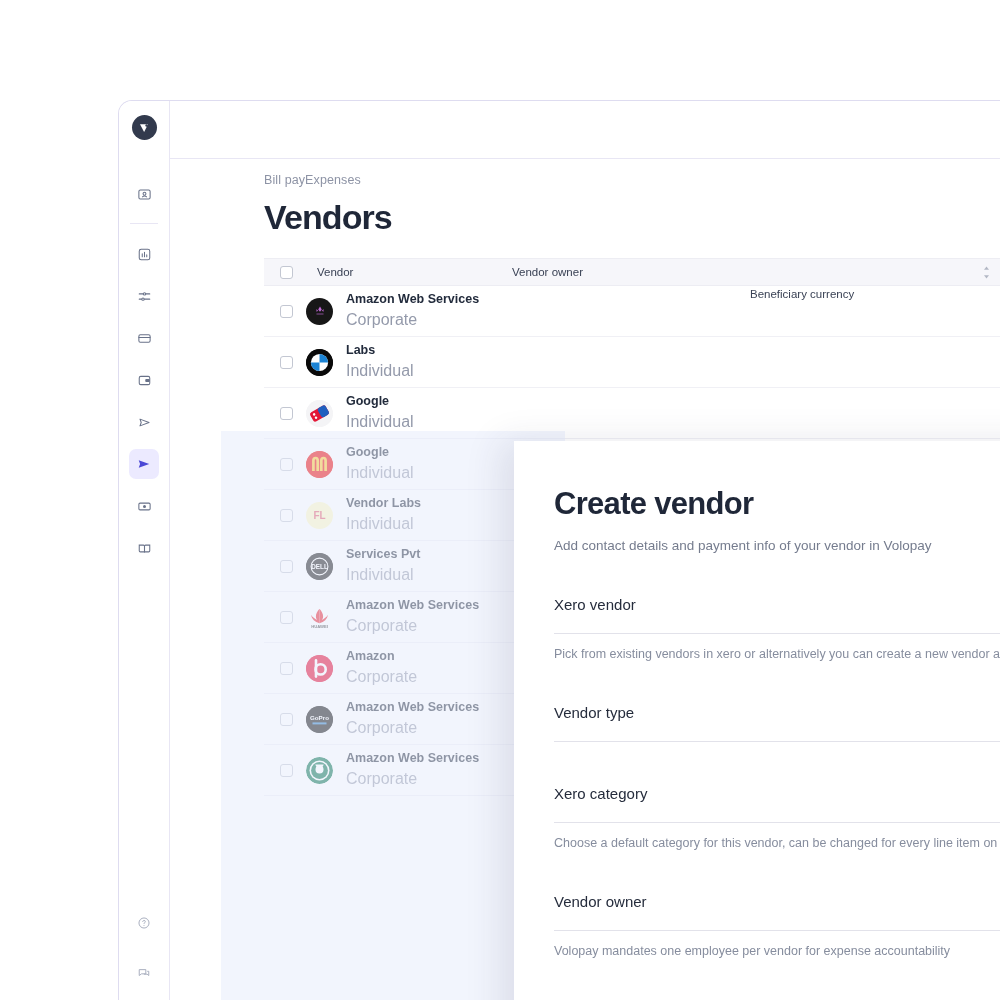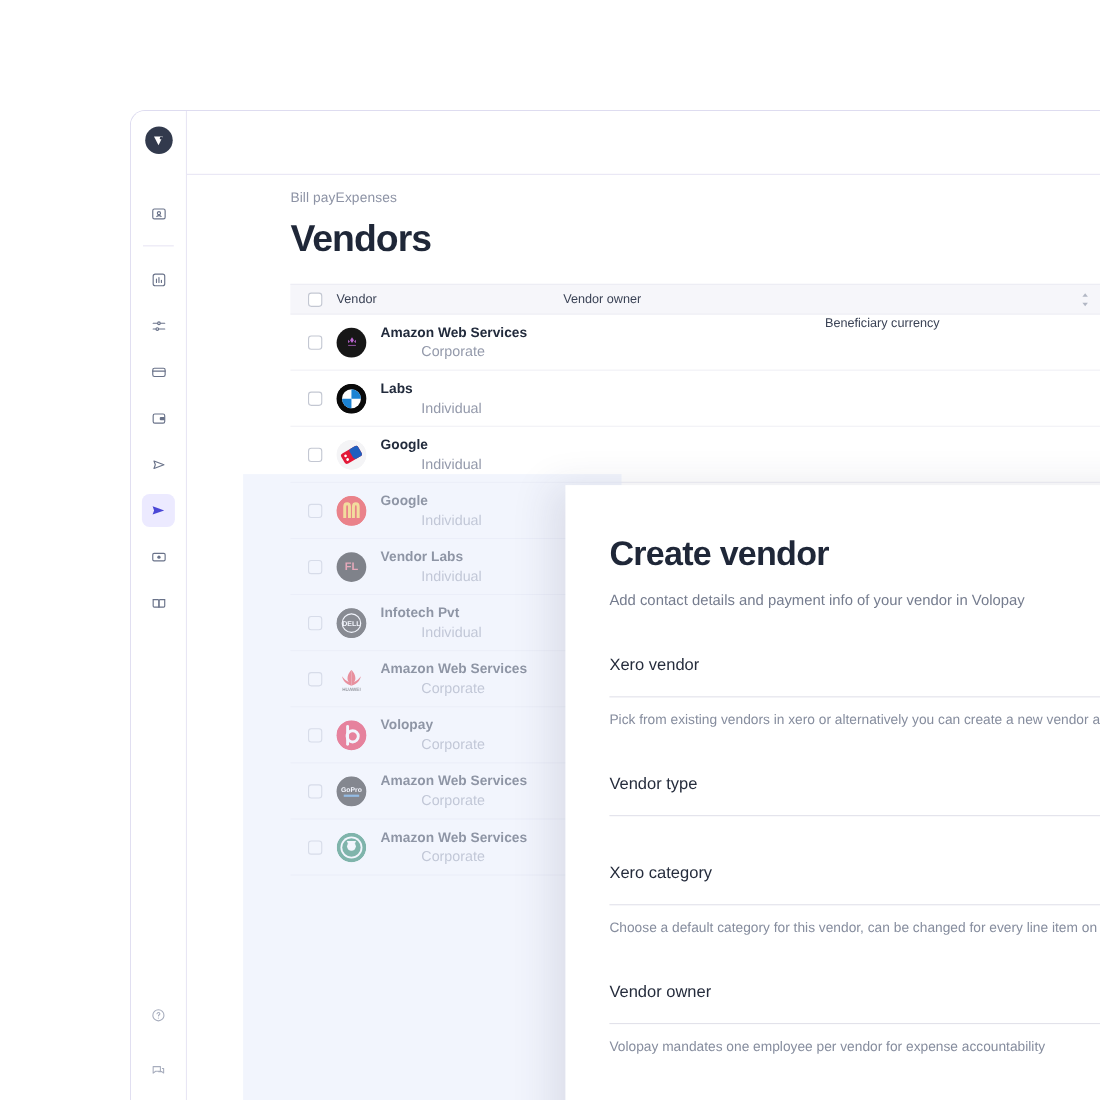--- a/index.html
+++ b/index.html
@@ -67,21 +67,21 @@
   }
   .search-box .ph { font-size: 13.5px; color: #9aa0b0; }
 
   
   .table { margin-top: 21px; width: 860px; }
   .thead {
     display: flex; align-items: center; height: 28px;
     background: #f6f6fa; border-top: 1px solid #ededf3; border-bottom: 1px solid #ededf3;
     font-size: 11.5px; color: #3a4255;
   }
-  .col-vendor { width: 248px; display: flex; align-items: center; gap: 13px; padding-left: 16px; }
+  .col-vendor { width: 248px; display: flex; align-items: center; gap: 24px; padding-left: 16px; }
   .col-owner { width: 238px; }
   .col-currency { width: 232px; margin-top: 44px; }
   .col-spend { flex: 1; display: flex; align-items: center; gap: 9px; }
 
   .chk {
     width: 13px; height: 13px; border: 1.4px solid #c3c7d2;
     border-radius: 3px; background: #fff; flex: 0 0 auto;
   }
   .sort-ico { color: #b2b7c4; display:flex; }
 
@@ -90,21 +90,21 @@
     border-bottom: 1px solid #f0f0f5;
   }
   .row .cell-vendor { width: 248px; display: flex; align-items: center; gap: 13px; padding-left: 16px; }
   .avatar {
     width: 27px; height: 27px; border-radius: 50%;
     flex: 0 0 auto; overflow: hidden;
     display: flex; align-items: center; justify-content: center;
     font-size: 10px; font-weight: bold;
   }
   .v-name { font-size: 12.5px; color: #222b3c; font-weight: bold; line-height: 1.45; white-space: nowrap; }
-  .v-sub { font-size: 13px; color: #949aab; line-height: 1.45; margin-left: 37px; }
+  .v-sub { font-size: 16px; color: #949aab; line-height: 1.45; }
 
   
   .modal {
     position: absolute; left: 395px; top: 340px;
     width: 605px; height: 660px;
     background: #ffffff;
     box-shadow: -14px 0 34px rgba(44,48,80,0.11);
     padding: 45px 0 0 40px;
     overflow: hidden;
   }
@@ -331,39 +331,39 @@
                   </span>
                   <div>
                     <div class="v-name">Google</div>
                     <div class="v-sub">Individual</div>
                   </div>
                 </div>
               </div>
               <div class="row">
                 <div class="cell-vendor">
                   <span class="chk"></span>
-                  <span class="avatar" style="background: #000000; color: rgb(226, 86, 107);">FL</span>
+                  <span class="avatar" style="background: #fef9c3; color: rgb(226, 86, 107);">FL</span>
                   <div>
                     <div class="v-name">Vendor Labs</div>
                     <div class="v-sub">Individual</div>
                   </div>
                 </div>
               </div>
               <div class="row">
                 <div class="cell-vendor">
                   <span class="chk"></span>
                   <span class="avatar" style="background: rgb(21, 21, 21);">
                     <svg width="27" height="27" viewBox="0 0 27 27">
                       <circle cx="13.5" cy="13.5" r="13.5" fill="#151515"></circle>
                       <circle cx="13.5" cy="13.5" r="8.4" fill="none" stroke="#ffffff" stroke-width="1.1"></circle>
                       <text x="13.5" y="16.2" font-family="Liberation Sans, sans-serif" font-size="6.4" font-weight="bold" fill="#ffffff" text-anchor="middle">DELL</text>
                     </svg>
                   </span>
                   <div>
-                    <div class="v-name">Infotech Pvt</div>
+                    <div class="v-name">Services Pvt</div>
                     <div class="v-sub">Individual</div>
                   </div>
                 </div>
               </div>
               <div class="row">
                 <div class="cell-vendor">
                   <span class="chk"></span>
                   <span class="avatar" style="background: rgb(255, 255, 255);">
                     <svg width="27" height="27" viewBox="0 0 27 27">
                       <circle cx="13.5" cy="13.5" r="13.5" fill="#ffffff"></circle>
@@ -382,21 +382,21 @@
                 <div class="cell-vendor">
                   <span class="chk"></span>
                   <span class="avatar" style="background: rgb(228, 0, 43);">
                     <svg width="27" height="27" viewBox="0 0 27 27">
                       <circle cx="13.5" cy="13.5" r="13.5" fill="#e4002b"></circle>
                       <path d="M10 5.4v16.2" stroke="#ffffff" stroke-width="2.6" stroke-linecap="round"></path>
                       <circle cx="14.6" cy="14.4" r="5.1" fill="none" stroke="#ffffff" stroke-width="2.6"></circle>
                     </svg>
                   </span>
                   <div>
-                    <div class="v-name">Volopay</div>
+                    <div class="v-name">Amazon</div>
                     <div class="v-sub">Corporate</div>
                   </div>
                 </div>
               </div>
               <div class="row">
                 <div class="cell-vendor">
                   <span class="chk"></span>
                   <span class="avatar" style="background: rgb(13, 13, 13);">
                     <svg width="27" height="27" viewBox="0 0 27 27">
                       <circle cx="13.5" cy="13.5" r="13.5" fill="#0d0d0d"></circle>

